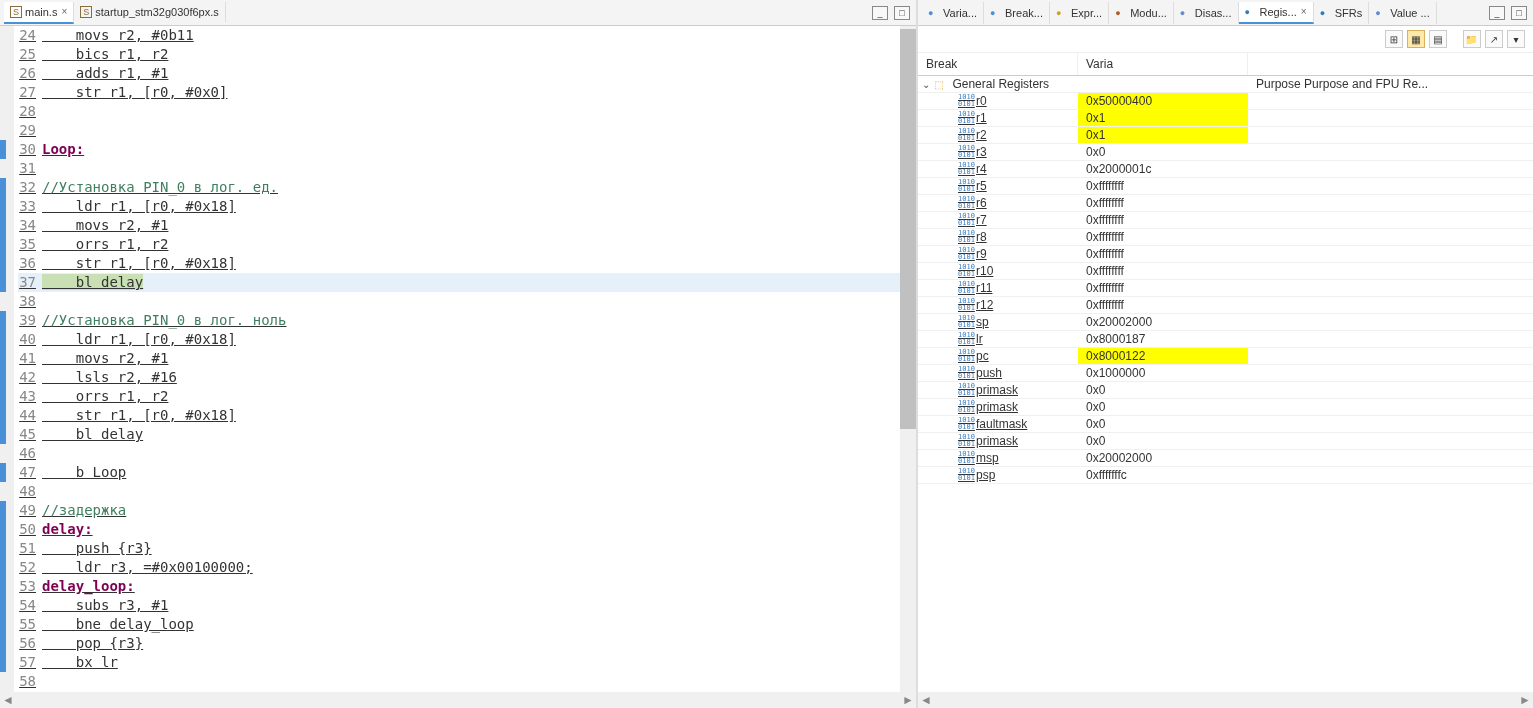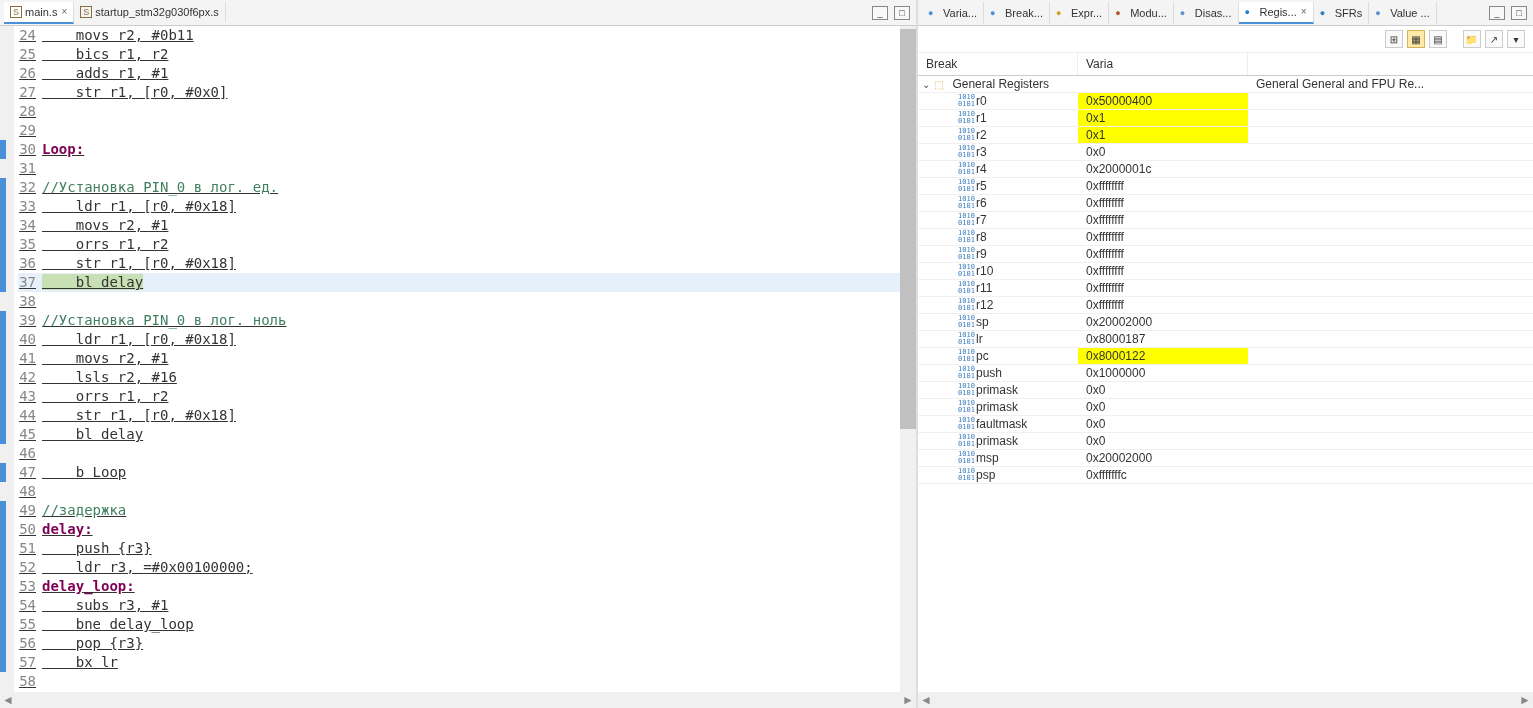--- a/index.html
+++ b/index.html
@@ -32,21 +32,21 @@
 
   .reg-table { flex: 1; overflow: auto; position: relative; }
   .reg-header { display: grid; grid-template-columns: 160px 170px 1fr; border-bottom: 1px solid #ccc; background: #fff; font-weight: normal; color: #333; }
   .reg-header > div { padding: 4px 8px; border-right: 1px solid #eee; font-size: 12px; }
   .reg-row { display: grid; grid-template-columns: 160px 170px 1fr; border-bottom: 1px solid #f0f0f0; }
   .reg-row > div { padding: 1px 8px; font-size: 12px; }
   .reg-name { display: flex; align-items: center; }
   .reg-value { background: #fff; }
   .reg-value.changed { background: #ffff00; }
   .indent-0 { padding-left: 4px !important; }
-  .indent-1 { padding-left: 40px !important; }
+  .indent-1 { padding-left: 40px !important; text-decoration: underline; }
   .expand-icon { margin-right: 4px; font-size: 10px; color: #555; cursor: pointer; }
   .reg-icon { display: inline-block; width: 14px; margin-right: 4px; font-size: 9px; color: #4a90d9; }
   .group-icon { display: inline-block; width: 14px; margin-right: 4px; font-size: 10px; color: #d8a94c; }
   .tab-icon { display: inline-block; width: 12px; margin-right: 3px; font-size: 9px; }
   .ruler-col { width: 14px; background: #f0f0f0; }
   .scrollbar-thumb { background: #c0c0c0; }
 </style>
 </head>
 <body>
 
@@ -222,21 +222,21 @@
         <div>Break</div>
         <div>Varia</div>
       </div>
       <div class="reg-row">
         <div class="reg-name indent-0">
           <span class="expand-icon">⌄</span>
           <span class="group-icon">⬚</span>
           <span>General Registers</span>
         </div>
         <div></div>
-        <div>General General and FPU Re...</div>
+        <div>Purpose Purpose and FPU Re...</div>
       </div>
       <div id="reg-rows">
           <div class="reg-row">
             <div class="reg-name indent-1">
               <span class="reg-icon" style="font-family:monospace;font-size:7px;line-height:7px;color:#3b7dbf;">1010<br>0101</span>
               <span>r0</span>
             </div>
             <div class="reg-value changed">0x50000400</div>
             <div></div>
           </div>

